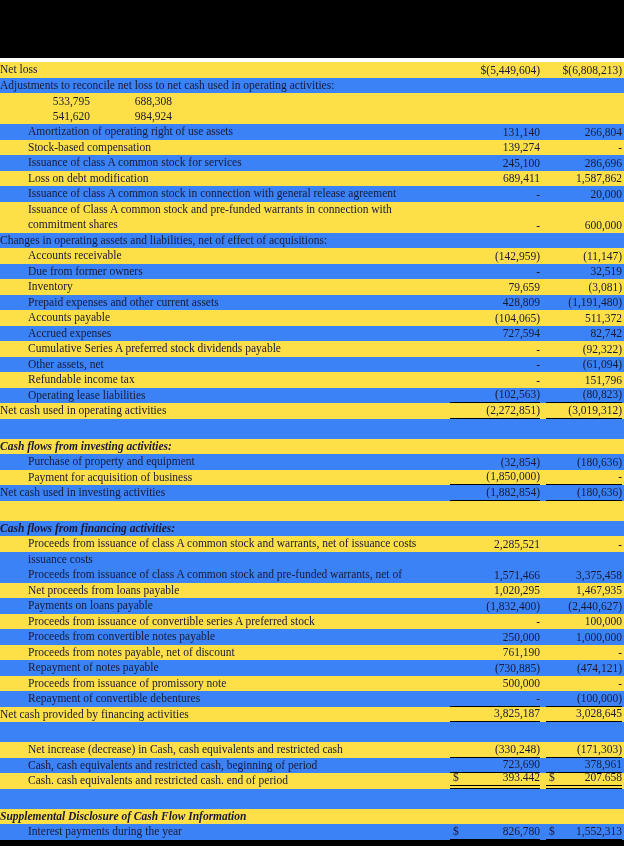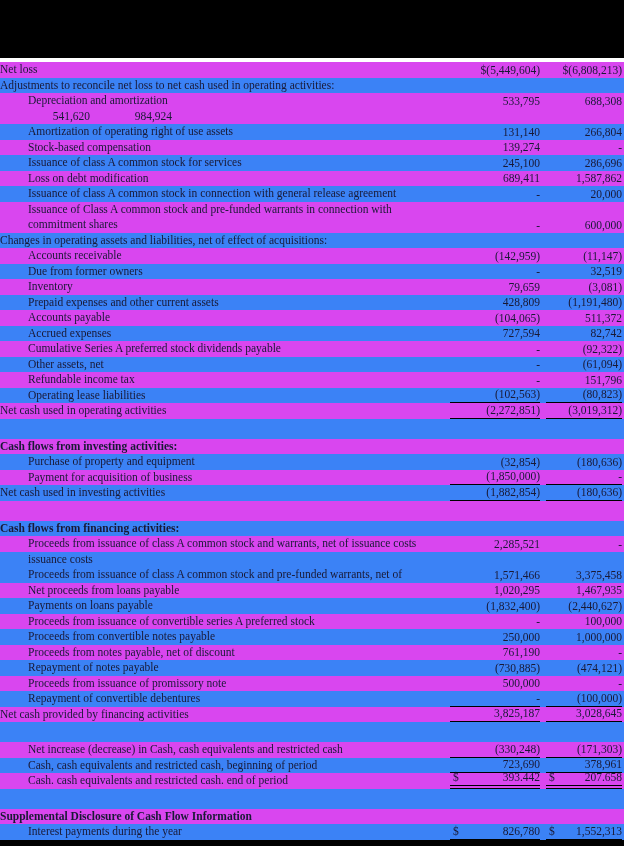--- a/index.html
+++ b/index.html
@@ -5,25 +5,25 @@
   html,body { margin:0; padding:0; }
   body {
     width:624px; height:860px; overflow:hidden; background:#ffffff;
     font-family:"Liberation Serif", serif; font-size:11.5px; color:#191935;
   }
   .band   { height:57px; background:#000000; }
   .strip  { height:4px; background:#ffffff; border-top:1px solid #000; }
   .bar    { height:6px; background:#000000; }
   .table  { width:624px; }
   .row    { display:flex; align-items:flex-end; }
-  .bg-b   { background:#d946ef; }
+  .bg-b   { background:#fde047; }
   .bg-w   { background:#3b82f6; }
   .blank  { height:20px; }
   .lbl    { flex:1; min-width:0; }
-  .bold   { font-weight:bold; }
+  .bold   { font-weight:bold;font-style:italic; }
   .line   { height:15.5px; line-height:15.5px; white-space:nowrap; overflow:hidden; }
   .ind1   { padding-left:28px; }
   .ind2   { padding-left:28px; }
   .val    {
     display:flex; justify-content:flex-end; align-items:flex-end;
     height:15.5px; line-height:15px; box-sizing:border-box; white-space:nowrap;
   }
   .col1   { width:90px; }
   .col2   { width:76px; margin-left:6px; margin-right:2px; }
   .split  { justify-content:space-between; padding-left:3px; }
@@ -48,23 +48,20 @@
       </div>
     </div>
     <div class="row bg-w">
       <div class="lbl">
         <div class="line">Adjustments to reconcile net loss to net cash used in operating activities:</div>
       </div>
       <div class="val col1"></div>
       <div class="val col2"></div>
     </div>
     <div class="row bg-b">
-      <div class="lbl">
-        <div class="line ind1">Depreciation and amortization</div>
-      </div>
       <div class="val col1">
         <span>533,795</span>
       </div>
       <div class="val col2">
         <span>688,308</span>
       </div>
     </div>
     <div class="row bg-b">
       <div class="val col1">
         <span>541,620</span>

